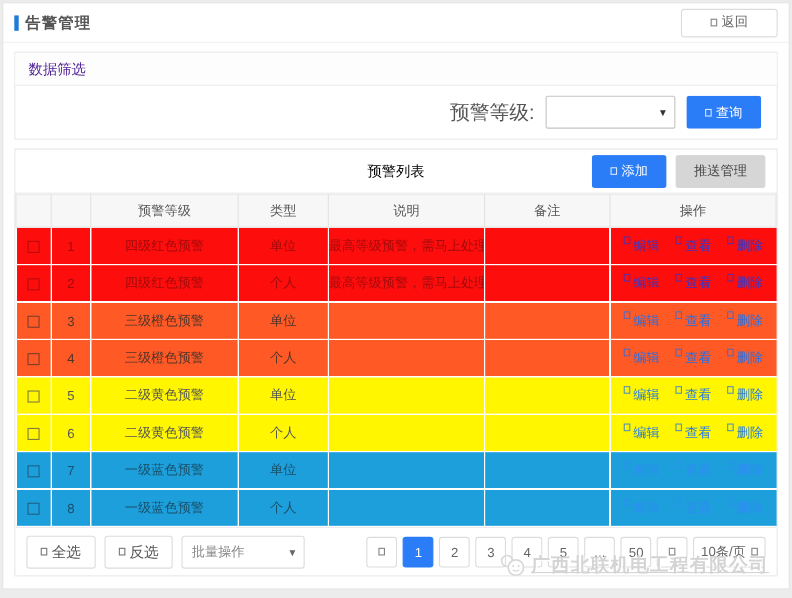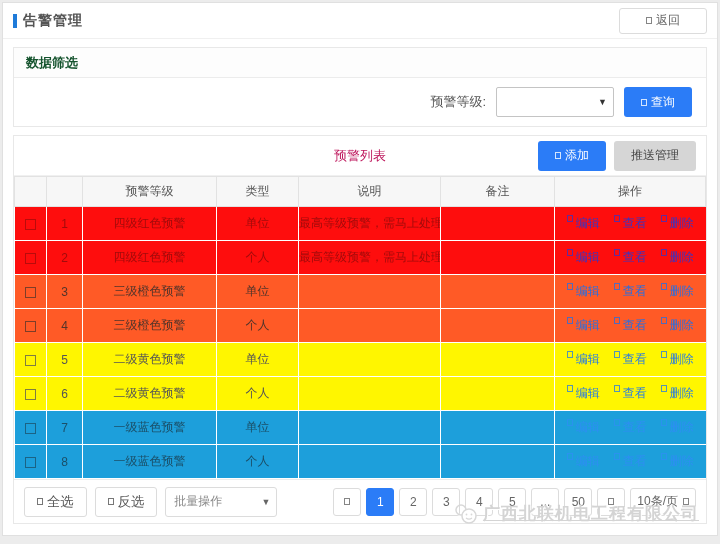--- a/index.html
+++ b/index.html
@@ -29,32 +29,32 @@
   .btn-ghost { background:#fff; border-color:#dcdcdc; color:#666; height:26px; padding:0 26px; }
   .btn-primary { background:#2b7cf7; color:#fff; height:30px; padding:0 16px; }
   .btn-gray { background:#d6d6d6; color:#444; height:30px; padding:0 16px; }
   
   .tf { display:inline-block; width:8px; height:10px; border:1px solid currentColor;
         opacity:.8; flex:none; }
   .tf-sm { width:6px; height:7px; }
   
   .panel { margin:8px 10px 0 10px; border:1px solid #e8e8e8; background:#fff; }
   .panel-head { height:30px; line-height:29px; padding:0 12px; border-bottom:1px solid #ececec;
-                color:#14532d; font-size:13px; background:#fdfdfd;font-weight:bold; }
+                color:#4c1d95; font-size:13px; background:#fdfdfd; }
   .filter-body { height:48px; display:flex; align-items:center; justify-content:flex-end;
                  gap:10px; padding:0 14px; }
-  .filter-label { color:#555; font-size:13px; }
+  .filter-label { color:#555; font-size:18px; }
   .select-box { position:relative; width:118px; height:30px; border:1px solid #c4c4c4;
                 background:#fff; display:flex; align-items:center; padding:0 20px 0 8px;
                 color:#999; border-radius:2px; }
   .select-box .caret { position:absolute; right:6px; font-size:9px; color:#333; }
   
   .list-head { height:40px; display:flex; align-items:center; padding:0 10px;
                position:relative; border-bottom:1px solid #f0f0f0; }
-  .list-title { position:absolute; left:0; right:0; text-align:center; color:#be185d;
+  .list-title { position:absolute; left:0; right:0; text-align:center; color:#000000;
                 font-size:13px; pointer-events:none; }
   .list-actions { margin-left:auto; display:flex; gap:8px; position:relative; z-index:1; }
   table { width:100%; border-collapse:collapse; table-layout:fixed; }
   thead th { height:30px; background:#f7f7f7; border:1px solid #e2e2e2; color:#555;
              font-weight:normal; font-size:12px; }
   tbody td { height:34px; text-align:center; border:1px solid rgba(255,255,255,.9);
              font-size:12px; overflow:hidden; white-space:nowrap; }
   tbody tr td:first-child { border-left:none; }
   tbody tr td:last-child { border-right:none; }
   

